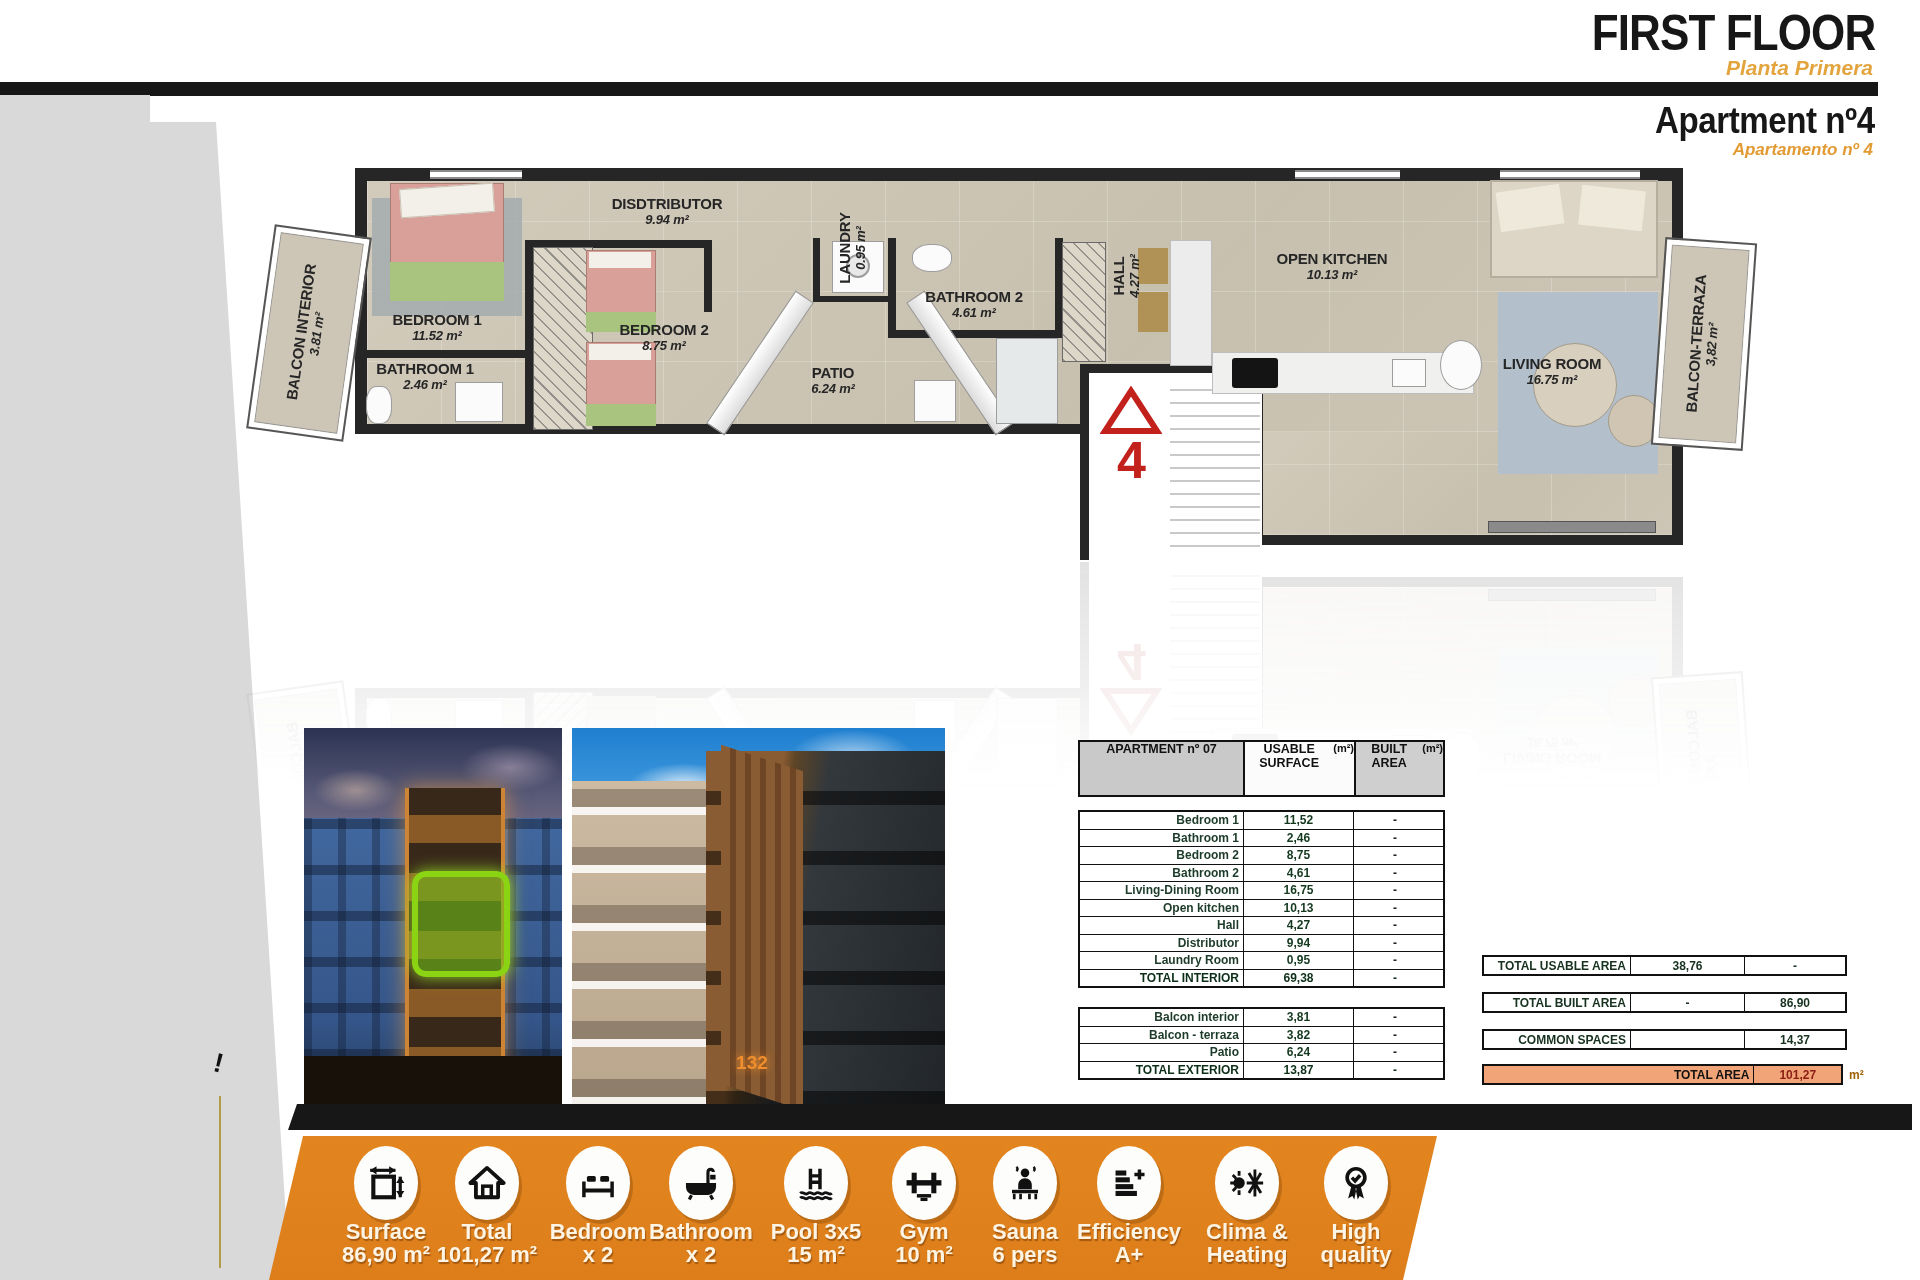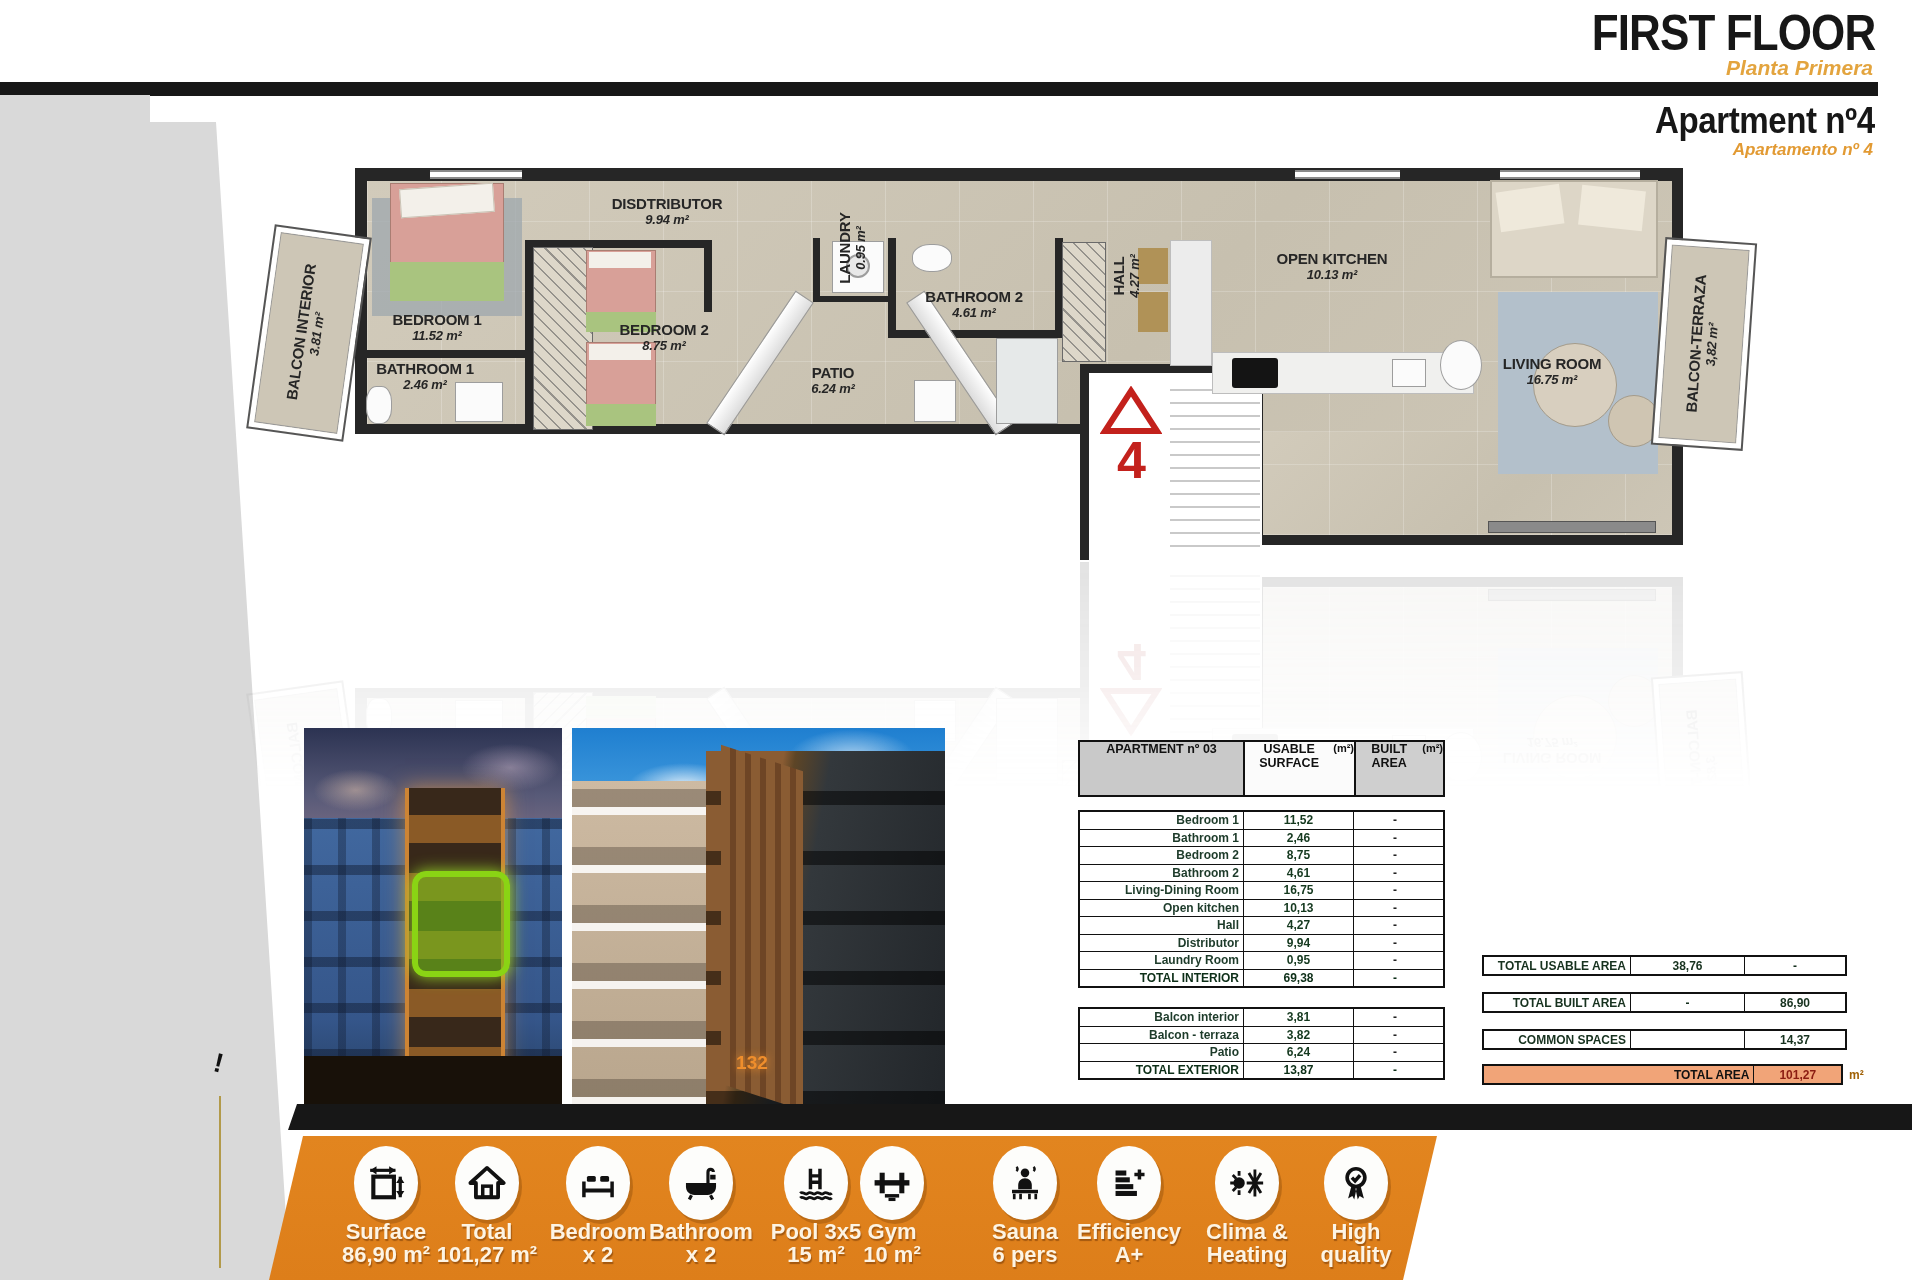--- a/index.html
+++ b/index.html
@@ -335,21 +335,21 @@
         repeating-linear-gradient(0deg,rgba(0,0,0,.5) 0 14px,transparent 14px 60px),
         linear-gradient(100deg,#8a5c33 0 26%,#5d4526 30%,#33383c 42%,#22262a 100%);"></div>
     <div class="abs" style="left:40%;top:8%;width:22%;height:90%;background:
         repeating-linear-gradient(90deg,#8a5c33 0 9px,#6e4525 9px 15px);transform:skewY(18deg);transform-origin:top;"></div>
     <div class="abs" style="left:44%;top:86%;color:#ef8e2c;font-weight:800;font-size:19px;text-shadow:0 0 8px rgba(255,150,40,.9);">132</div>
   </div>
 
   <div>
     <div class="stable-head" style="left:1078px;top:740px;width:367px;height:57px;">
       <div class="sh-cell" style="width:165px;background:#c9c9c9;border-right:2.5px solid #111;">
-        <span>APARTMENT nº 03</span>
+        <span>APARTMENT nº 07</span>
       </div>
       <div class="sh-cell" style="width:111px;background:#fbfbfb;border-right:2.5px solid #111;">
         <span>USABLE SURFACE</span>
           <span class="sub">(m²)</span>
       </div>
       <div class="sh-cell" style="flex:1;background:#cfcfcf;">
         <span>BUILT AREA</span>
           <span class="sub">(m²)</span>
       </div>
     </div>
@@ -507,21 +507,21 @@
         <div class="feat-circle">
           <svg width="38" height="38" viewBox="0 0 24 24">
             <path d="M8.5 3v13M14.5 3v13M8.5 7.5h6M8.5 11.5h6" fill="none" stroke="#111" stroke-width="2.2"></path>
             <path d="M2 18.5c1.7-1.7 3.3 1.7 5 0s3.3 1.7 5 0 3.3 1.7 5 0 3.3 1.7 5 0" fill="none" stroke="#111" stroke-width="1.8"></path>
             <path d="M2 21.5c1.7-1.7 3.3 1.7 5 0s3.3 1.7 5 0 3.3 1.7 5 0 3.3 1.7 5 0" fill="none" stroke="#111" stroke-width="1.8"></path>
           </svg>
         </div>
         <div class="feat-l1">Pool 3x5</div>
         <div class="feat-l2">15 m²</div>
       </div>
-      <div class="feat" style="left: 832px; top: 1146px;">
+      <div class="feat" style="left: 864px; top: 1146px;">
         <div class="feat-circle">
           <svg width="38" height="38" viewBox="0 0 24 24">
             <rect x="1" y="10.2" width="22" height="3.4" fill="#111"></rect>
             <rect x="4.2" y="5.5" width="3.2" height="13" fill="#111"></rect>
             <rect x="16.6" y="5.5" width="3.2" height="13" fill="#111"></rect>
             <rect x="7.5" y="19" width="9" height="2.2" fill="#111"></rect>
             <rect x="9.8" y="21.4" width="4.4" height="2" fill="#111"></rect>
           </svg>
         </div>
         <div class="feat-l1">Gym</div>

